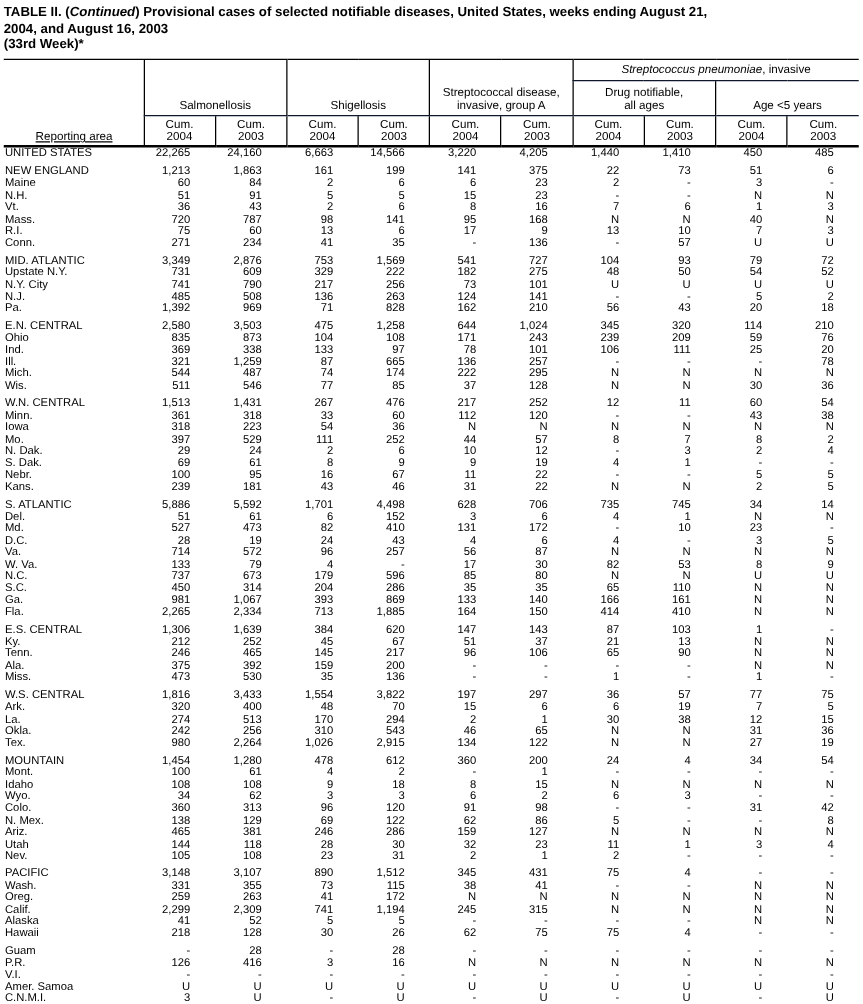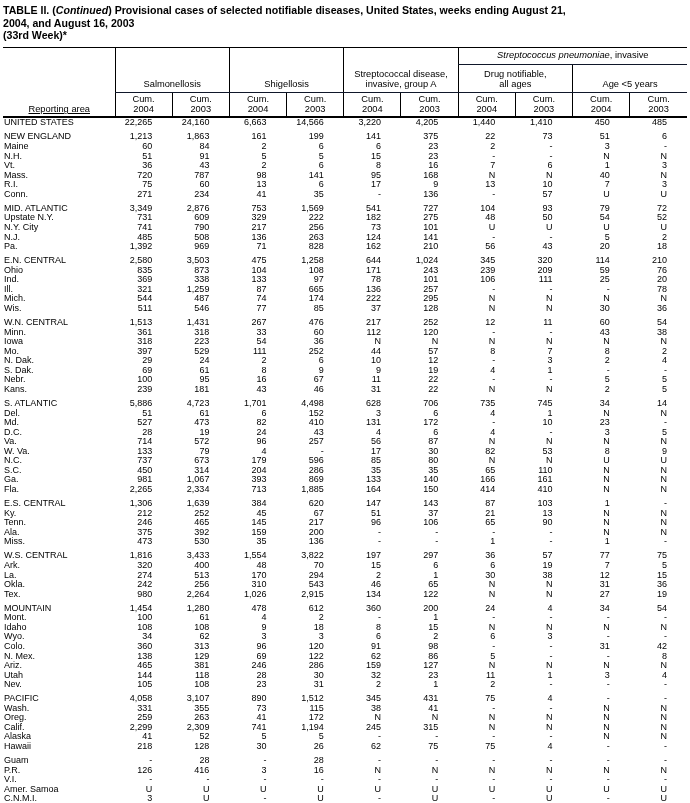--- a/index.html
+++ b/index.html
@@ -514,21 +514,21 @@
             <td class="num">N</td>
             <td class="num">2</td>
             <td class="num">5</td>
           </tr>
           <tr class="gap">
             <td colspan="11"></td>
           </tr>
           <tr>
             <td class="ra">S. ATLANTIC</td>
             <td class="num">5,886</td>
-            <td class="num">4,723</td>
+            <td class="num">5,592</td>
             <td class="num">1,701</td>
             <td class="num">4,498</td>
             <td class="num">628</td>
             <td class="num">706</td>
             <td class="num">735</td>
             <td class="num">745</td>
             <td class="num">34</td>
             <td class="num">14</td>
           </tr>
           <tr>
@@ -902,21 +902,21 @@
             <td class="num">2</td>
             <td class="num">-</td>
             <td class="num">-</td>
             <td class="num">-</td>
           </tr>
           <tr class="gap">
             <td colspan="11"></td>
           </tr>
           <tr>
             <td class="ra">PACIFIC</td>
-            <td class="num">4,058</td>
+            <td class="num">3,148</td>
             <td class="num">3,107</td>
             <td class="num">890</td>
             <td class="num">1,512</td>
             <td class="num">345</td>
             <td class="num">431</td>
             <td class="num">75</td>
             <td class="num">4</td>
             <td class="num">-</td>
             <td class="num">-</td>
           </tr>

